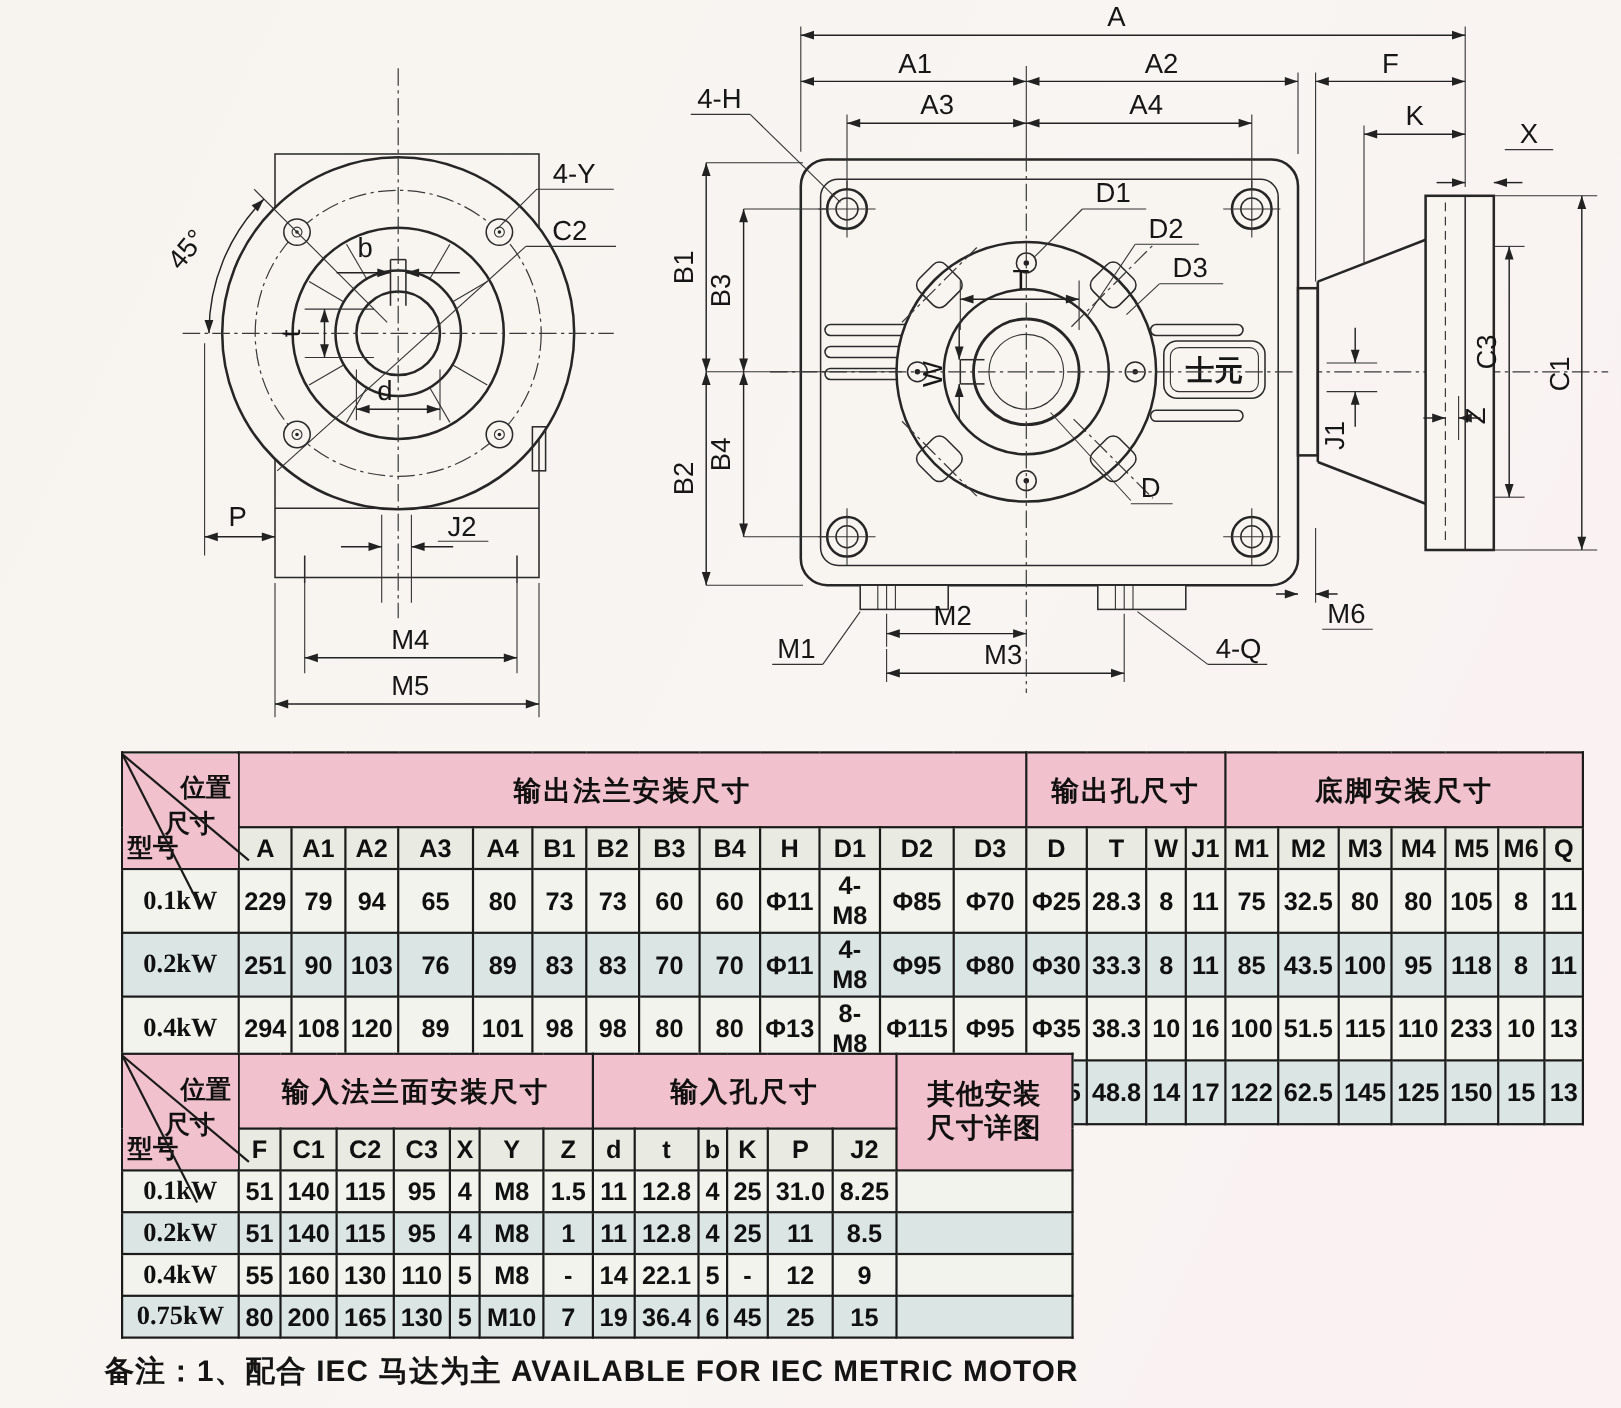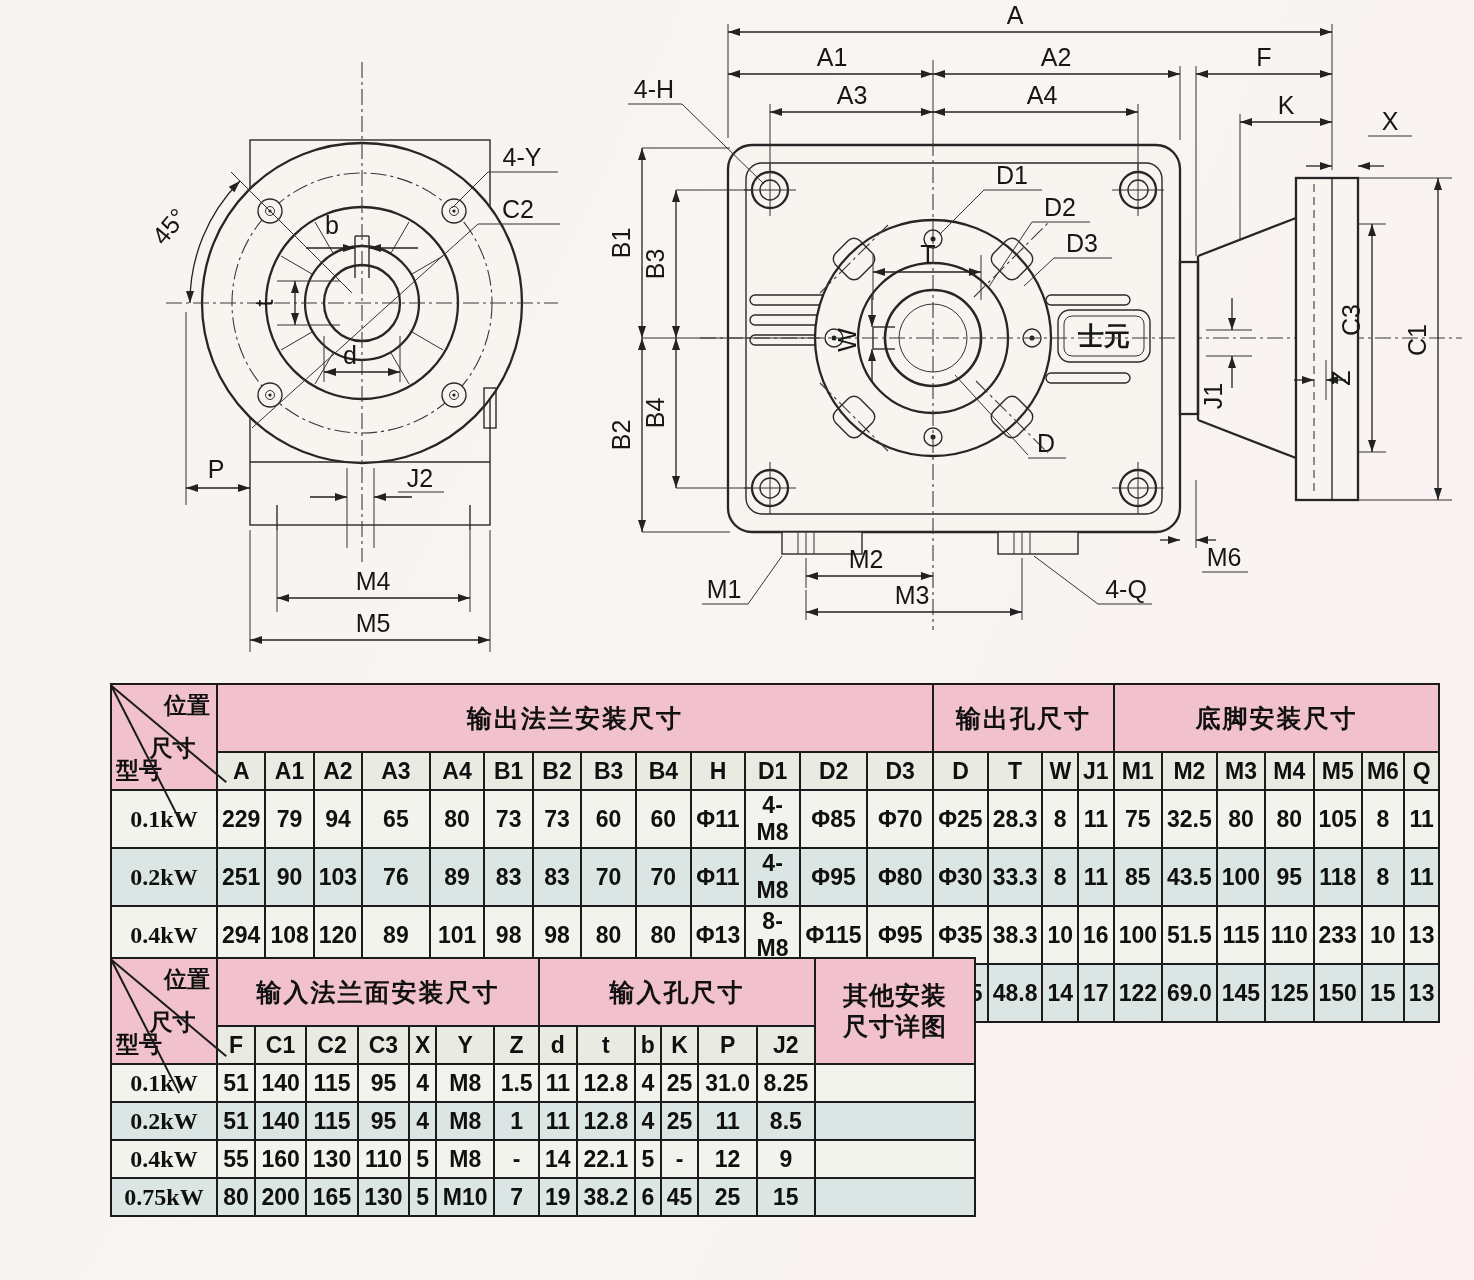--- a/index.html
+++ b/index.html
@@ -27,21 +27,21 @@
   #table-input{position:absolute;left:110px;top:957px;width:866px;}
   th.group{background:#f1c2cd;font-size:25px;height:64px;letter-spacing:2px;margin-top:40px;}
   th.group.detail{letter-spacing:1px;line-height:1.25;}
   th.colhead{background:#e9ebe2;font-size:23px;height:34px;}
   tbody tr.odd  td, tbody tr.odd  th{background:#f3f3ed;}
   tbody tr.even td, tbody tr.even th{background:#dbe5e3;}
   tbody td{font-size:23px;height:34px;}
   tbody th.model{font-size:24px;width:96px;min-width:96px;font-family:Liberation Serif, serif;}
   #table-input td.detail-col{width:150px;}
   th.corner{background:#f1c2cd;position:relative;width:96px;min-width:96px;padding:0;}
-  .corner-top{position:absolute;top:5px;right:6px;font-size:23px;}
+  .corner-top{position:absolute;top:16px;right:6px;font-size:23px;}
   .corner-mid{position:absolute;top:46%;left:36%;font-size:23px;}
   .corner-bottom{position:absolute;bottom:3px;left:4px;font-size:23px;}
   .diag{position:absolute;top:0;left:0;width:150px;height:2px;background:#1b1b1b;
         transform-origin:0 0;}
   .note{position:absolute;left:95px;top:1228px;font-size:27px;font-weight:600;
         color:#141414;letter-spacing:1px;}
 </style>
 </head>
 <body>
 
@@ -479,21 +479,21 @@
           <td>97.5</td>
           <td>Φ13</td>
           <td>8-M10</td>
           <td>Φ130</td>
           <td>Φ110</td>
           <td>Φ45</td>
           <td>48.8</td>
           <td>14</td>
           <td>17</td>
           <td>122</td>
-          <td>69.0</td>
+          <td>62.5</td>
           <td>145</td>
           <td>125</td>
           <td>150</td>
           <td>15</td>
           <td>13</td>
         </tr>
       </tbody>
     </table>
   <table id="table-input">
       <thead>
@@ -587,23 +587,24 @@
         <tr class="even">
           <th class="model">0.75kW</th>
           <td>80</td>
           <td>200</td>
           <td>165</td>
           <td>130</td>
           <td>5</td>
           <td>M10</td>
           <td>7</td>
           <td>19</td>
-          <td>38.2</td>
+          <td>36.4</td>
           <td>6</td>
           <td>45</td>
           <td>25</td>
           <td>15</td>
           <td class="detail-col"></td>
         </tr>
       </tbody>
     </table>
 
+  <div class="note">备注：1、配合 IEC 马达为主 AVAILABLE FOR IEC METRIC MOTOR</div>
 </div>
 
 </body></html>

